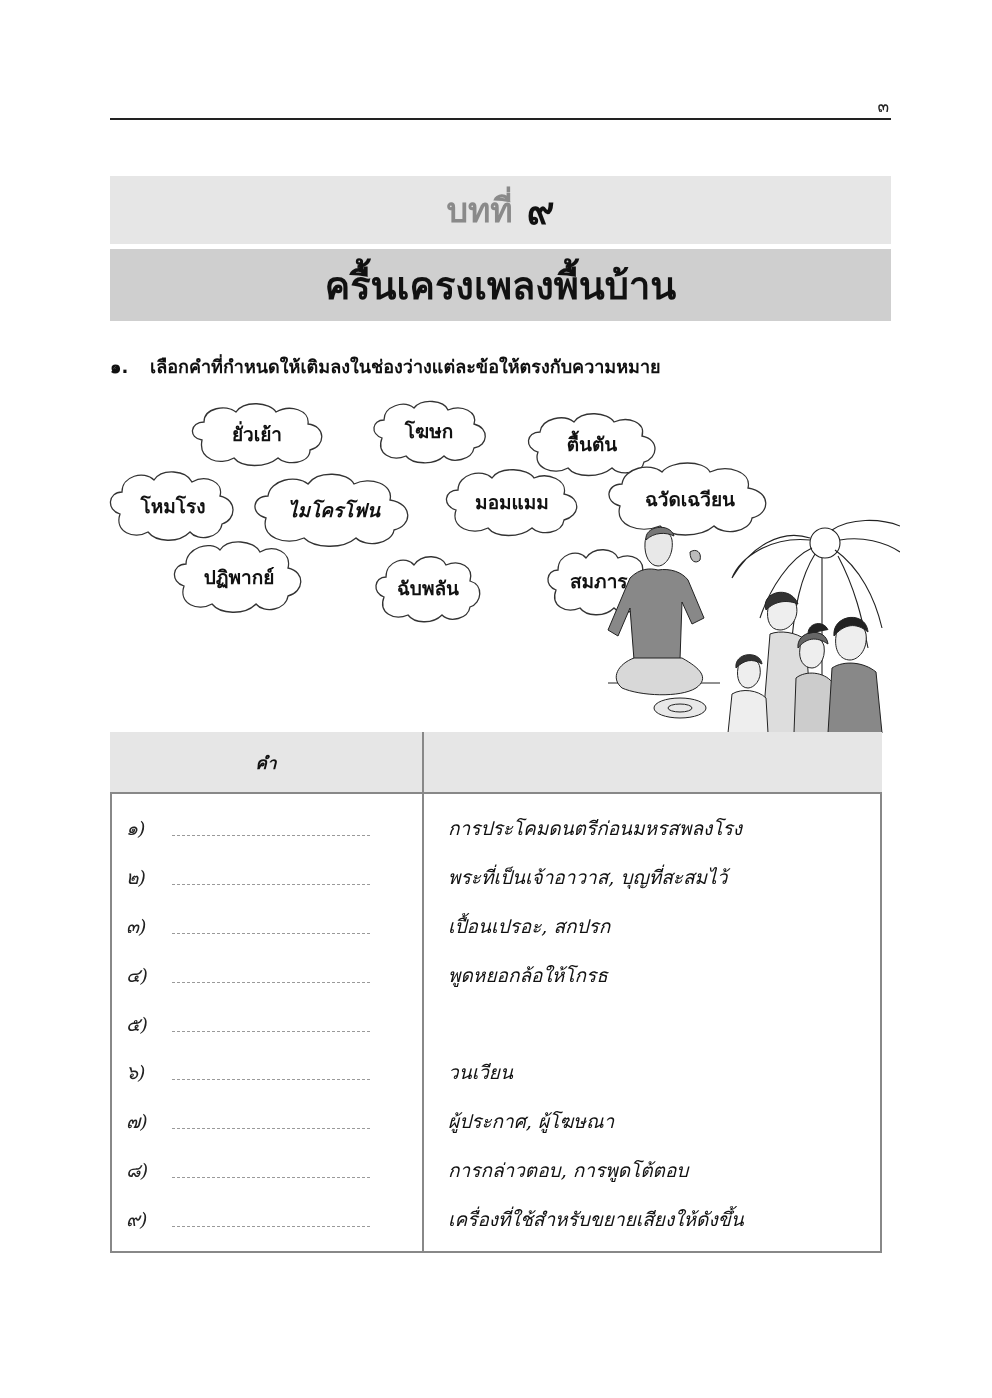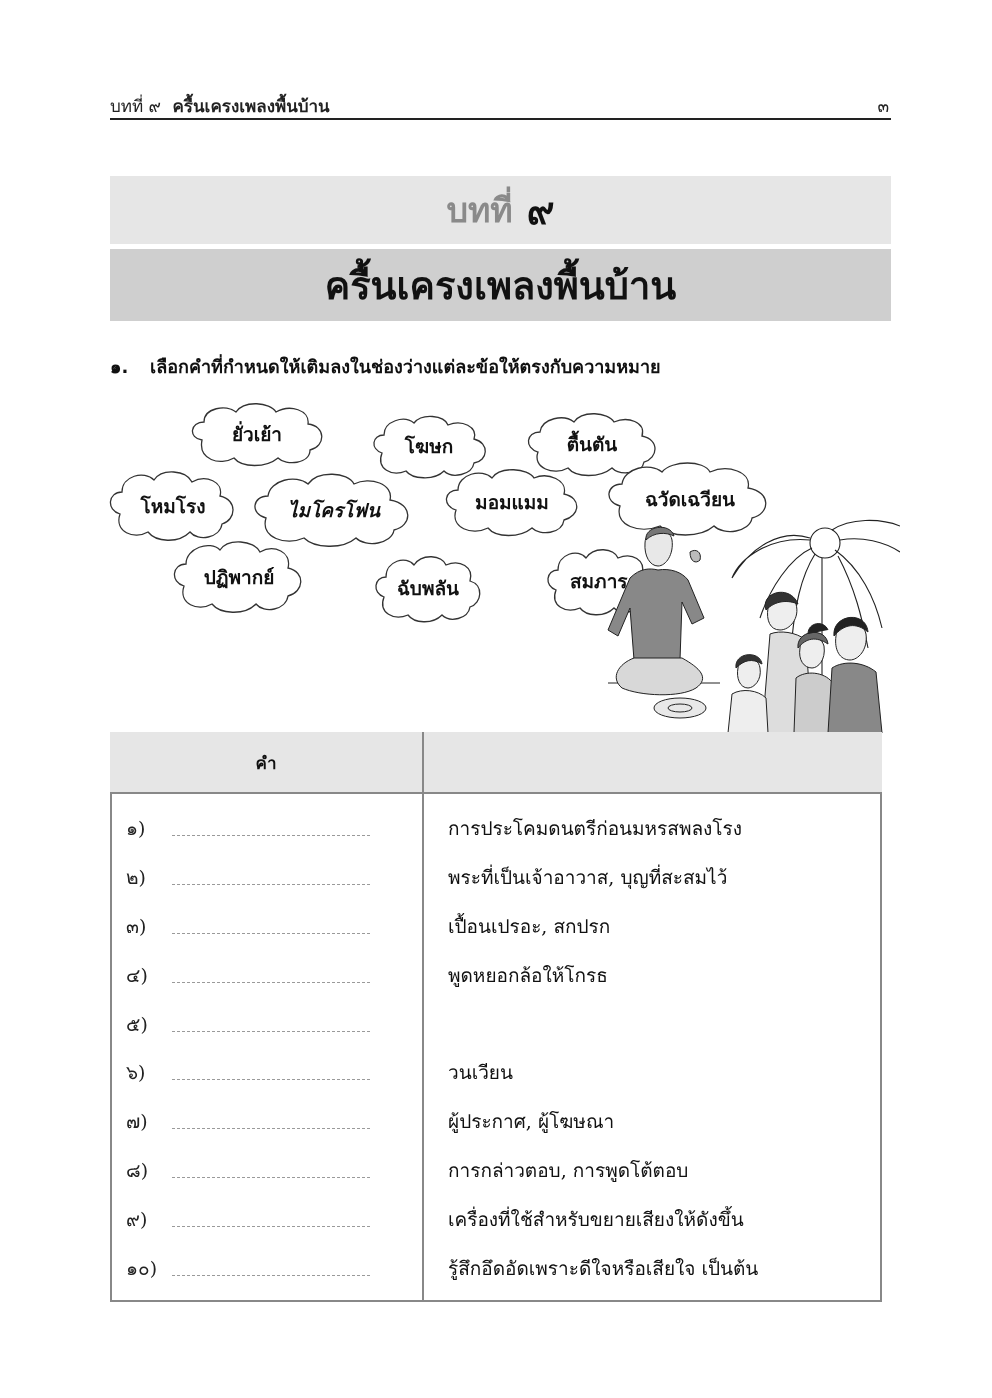--- a/index.html
+++ b/index.html
@@ -19,41 +19,37 @@
 
     .instruction { position: absolute; left: 110px; top: 352px; font-size: 18px; font-weight: bold; color: #111; display: flex; }
     .instruction .num { width: 40px; }
 
     .cloud { position: absolute; }
     .cloud svg { position: absolute; left: 0; top: 0; width: 100%; height: 100%; overflow: visible; }
     .cloud .word { position: absolute; left: 0; top: 0; width: 100%; height: 100%; display: flex; align-items: center; justify-content: center; font-size: 19px; font-weight: bold; color: #111; }
 
     .illustration { position: absolute; left: 600px; top: 518px; width: 300px; height: 215px; }
 
-    .table { position: absolute; left: 110px; top: 732px; width: 772px; }
+    .table { position: absolute; left: 110px; top: 732px; width: 772px; font-style: italic; }
     .thead { height: 60px; background: #e6e6e6; display: flex; position: relative; }
     .thead .th { display: flex; align-items: center; justify-content: center; font-size: 17px; font-weight: bold; color: #111; }
     .thead .th.word-col { width: 312px; }
     .thead .th.mean-col { flex: 1; }
     .thead .vline { position: absolute; left: 312px; top: 0; width: 2px; height: 100%; background: #888; }
     .tbody { border: 2px solid #888; border-top: 2px solid #888; position: relative; margin-top: 0; padding: 10px 0 8px 0; }
     .tbody .vline { position: absolute; left: 310px; top: 0; width: 2px; height: 100%; background: #888; }
     .row { display: flex; height: 48.8px; align-items: center; }
     .row .idx { width: 60px; padding-left: 14px; font-size: 19px; color: #222; font-family: "DejaVu Serif", serif; }
     .row .blank { width: 198px; margin-left: 0; border-bottom: 1.5px dashed #9a9a9a; height: 12px; align-self: center; margin-top: 4px; }
     .row .meaning { margin-left: 78px; font-size: 19px; color: #111; font-family: "DejaVu Serif", serif; }
   </style>
 </head>
 <body>
 
 <div class="running-header">
-  <div class="chap">
-    <span>บทที่ ๙</span>
-    <span class="chap-title">ครื้นเครงเพลงพื้นบ้าน</span>
-  </div>
   <div class="page-no">๓</div>
 </div>
 
 <div class="banner-top">
   <span class="lbl">บทที่</span>
   <span class="num">๙</span>
 </div>
 <div class="banner-bottom">
   <span class="title">ครื้นเครงเพลงพื้นบ้าน</span>
 </div>
@@ -62,21 +58,21 @@
   <span class="num">๑.</span>
   <span>เลือกคำที่กำหนดให้เติมลงในช่องว่างแต่ละข้อให้ตรงกับความหมาย</span>
 </div>
 
 <div class="cloud" style="left:186px;top:400px;width:142px;height:68px;">
   <svg viewBox="0 0 142 68">
       <path d="M16,40 C2,38 4,22 18,22 C18,8 40,4 50,12 C58,0 84,2 90,12 C104,4 124,10 122,24 C140,26 140,46 124,50 C124,64 100,66 92,58 C80,68 56,68 48,58 C34,66 12,60 16,40 Z" fill="#fff" stroke="#333" stroke-width="1.3"></path>
     </svg>
   <div class="word">ยั่วเย้า</div>
 </div>
-<div class="cloud" style="left:368px;top:413px;width:122px;height:66px;">
+<div class="cloud" style="left:368px;top:398px;width:122px;height:66px;">
   <svg viewBox="0 0 122 66">
       <path d="M14,40 C2,36 4,22 16,22 C16,8 36,2 46,10 C54,0 76,2 80,12 C94,6 110,14 106,26 C122,30 120,48 106,50 C104,62 84,66 76,58 C66,68 44,66 38,58 C24,64 8,56 14,40 Z" fill="#fff" stroke="#333" stroke-width="1.3"></path>
     </svg>
   <div class="word">โฆษก</div>
 </div>
 <div class="cloud" style="left:522px;top:410px;width:140px;height:68px;">
   <svg viewBox="0 0 140 68">
       <path d="M16,42 C2,38 4,22 18,22 C20,8 42,4 52,12 C60,0 86,2 92,12 C106,6 124,12 120,26 C138,30 136,48 122,52 C120,64 98,66 90,58 C78,68 54,68 46,58 C32,66 10,58 16,42 Z" fill="#fff" stroke="#333" stroke-width="1.3"></path>
     </svg>
   <div class="word">ตื้นตัน</div>
@@ -213,19 +209,14 @@
     <div class="row">
       <span class="idx">๘)</span>
       <span class="blank"></span>
       <span class="meaning">การกล่าวตอบ, การพูดโต้ตอบ</span>
     </div>
     <div class="row">
       <span class="idx">๙)</span>
       <span class="blank"></span>
       <span class="meaning">เครื่องที่ใช้สำหรับขยายเสียงให้ดังขึ้น</span>
     </div>
-    <div class="row">
-      <span class="idx">๑๐)</span>
-      <span class="blank"></span>
-      <span class="meaning">รู้สึกอึดอัดเพราะดีใจหรือเสียใจ เป็นต้น</span>
-    </div>
   </div>
 </div>
 
 </body></html>

